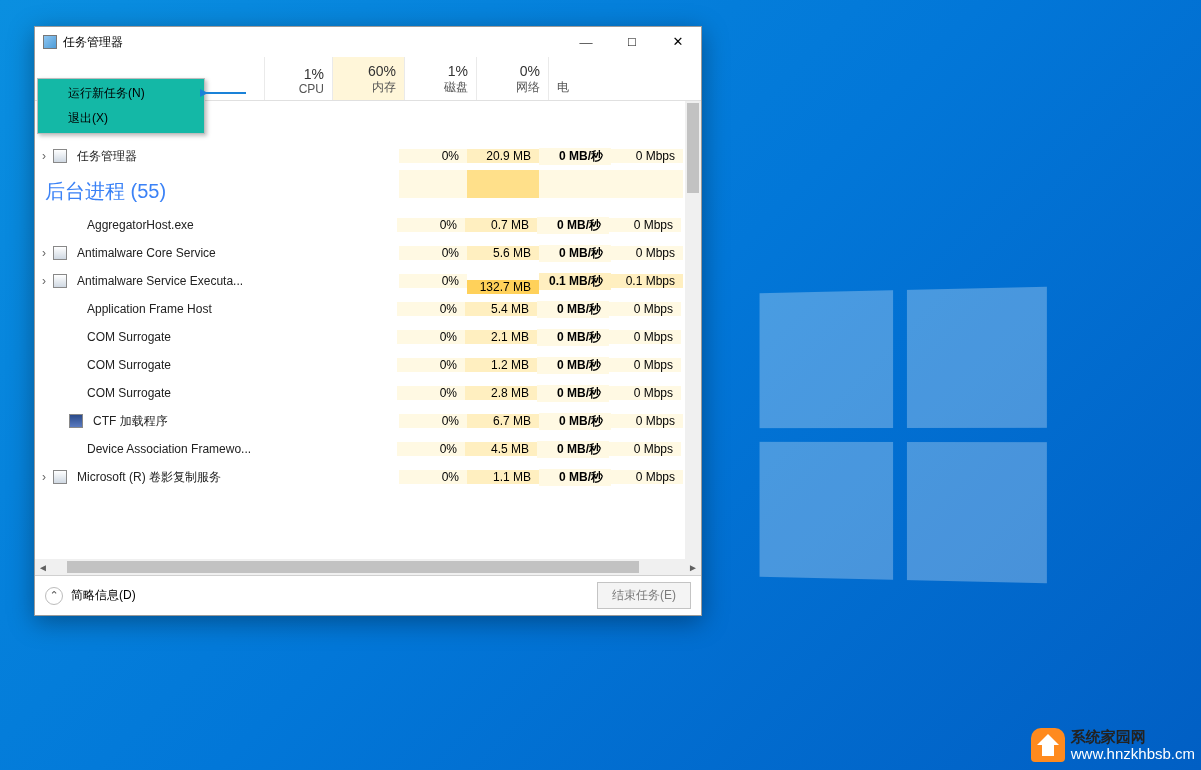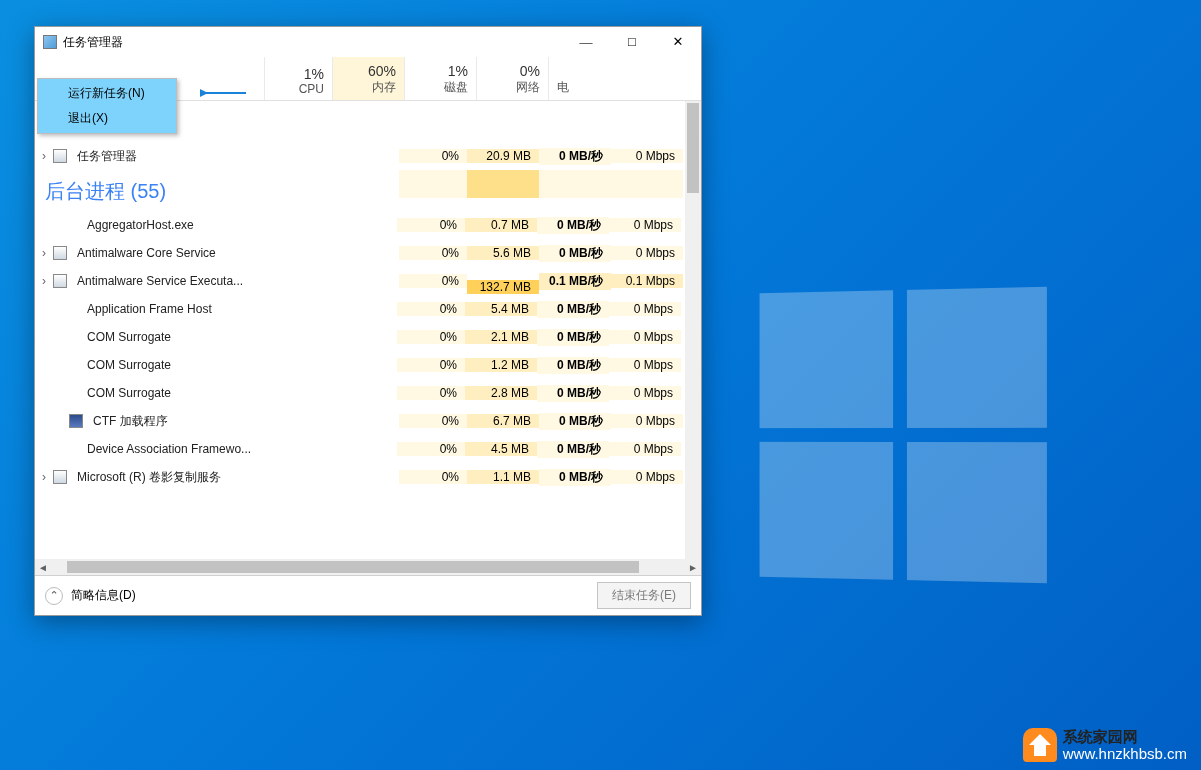--- a/index.html
+++ b/index.html
@@ -3,21 +3,21 @@
 <meta charset="utf-8">
 <style>
 * { margin: 0; padding: 0; box-sizing: border-box; font-family: "Microsoft YaHei", "Segoe UI", sans-serif; font-size: 12px; }
 body { width: 1201px; height: 770px; background: linear-gradient(135deg, #0a8fe0 0%, #0277d8 50%, #015fc4 100%); position: relative; overflow: hidden; }
 
 
 .win-logo { position: absolute; left: 755px; top: 290px; width: 290px; height: 290px; display: grid; grid-template-columns: 1fr 1fr; grid-template-rows: 1fr 1fr; gap: 14px; transform: perspective(900px) rotateY(-8deg); }
 .win-logo div { background: rgba(255,255,255,0.28); }
 
 
-.watermark { position: absolute; right: 14px; bottom: 8px; display: flex; align-items: center; gap: 6px; color: #fff; }
+.watermark { position: absolute; right: 6px; bottom: 8px; display: flex; align-items: center; gap: 6px; color: #fff; }
 .watermark .house { width: 34px; height: 34px; background: #ff8a1e; border-radius: 10px 10px 4px 4px; position: relative; }
 .watermark .house::before { content: ""; position: absolute; left: 6px; top: 6px; width: 0; height: 0; border-left: 11px solid transparent; border-right: 11px solid transparent; border-bottom: 11px solid #fff; }
 .watermark .house::after { content: ""; position: absolute; left: 11px; top: 16px; width: 12px; height: 12px; background: #fff; }
 .watermark .t1 { font-size: 15px; font-weight: 600; color: #222; line-height: 1; }
 .watermark .t2 { font-size: 15px; color: #fff; line-height: 1; }
 .watermark .txt { display:flex; flex-direction:column; gap:2px; }
 
 
 .window { position: absolute; left: 34px; top: 26px; width: 668px; height: 590px; background: #fff; border: 1px solid #9a9a9a; box-shadow: 0 6px 24px rgba(0,0,0,0.35); display: flex; flex-direction: column; }
 .titlebar { height: 30px; display: flex; align-items: center; justify-content: space-between; padding: 0 0 0 8px; }
@@ -25,21 +25,21 @@
 .titlebar .icon-app { width: 14px; height: 14px; background: linear-gradient(135deg,#8ec5f0,#4f9dd8); border:1px solid #777; }
 .titlebar .title { font-size: 12px; }
 .winbtns { display: flex; }
 .winbtns div { width: 46px; height: 30px; display: flex; align-items: center; justify-content: center; font-size: 13px; font-family: "Segoe UI Symbol"; }
 
 .menubar { height: 22px; display: flex; align-items: center; gap: 2px; padding: 0 4px; }
 .menubar .mi { padding: 2px 8px; cursor: default; }
 .menubar .mi.active { background: #cce8ff; border: 1px solid #99d1ff; padding: 1px 7px; }
 
 
-.dropdown { position: absolute; left: 2px; top: 51px; width: 140px; background: #7dd3fc; border: 1px solid #bdbdbd; box-shadow: 2px 2px 4px rgba(0,0,0,0.25); padding: 2px 0; z-index: 50; }
+.dropdown { position: absolute; left: 2px; top: 51px; width: 168px; background: #14b8a6; border: 1px solid #bdbdbd; box-shadow: 2px 2px 4px rgba(0,0,0,0.25); padding: 2px 0; z-index: 50; }
 .dropdown .ditem { padding: 4px 12px 4px 30px; cursor: default; }
 .arrow-note { position: absolute; left: 165px; top: 59px; z-index: 60; }
 .arrow-note svg { display: block; }
 
 
 .tabs { display: flex; align-items: flex-end; padding: 2px 6px 0; border-bottom: 1px solid #d0d0d0; gap: 0; height: 24px; }
 .tabs .tab { padding: 3px 10px; border: 1px solid transparent; border-bottom: none; cursor: default; }
 .tabs .tab.selected { border-color: #d0d0d0; background: #fff; position: relative; top: 1px; }
 
 

